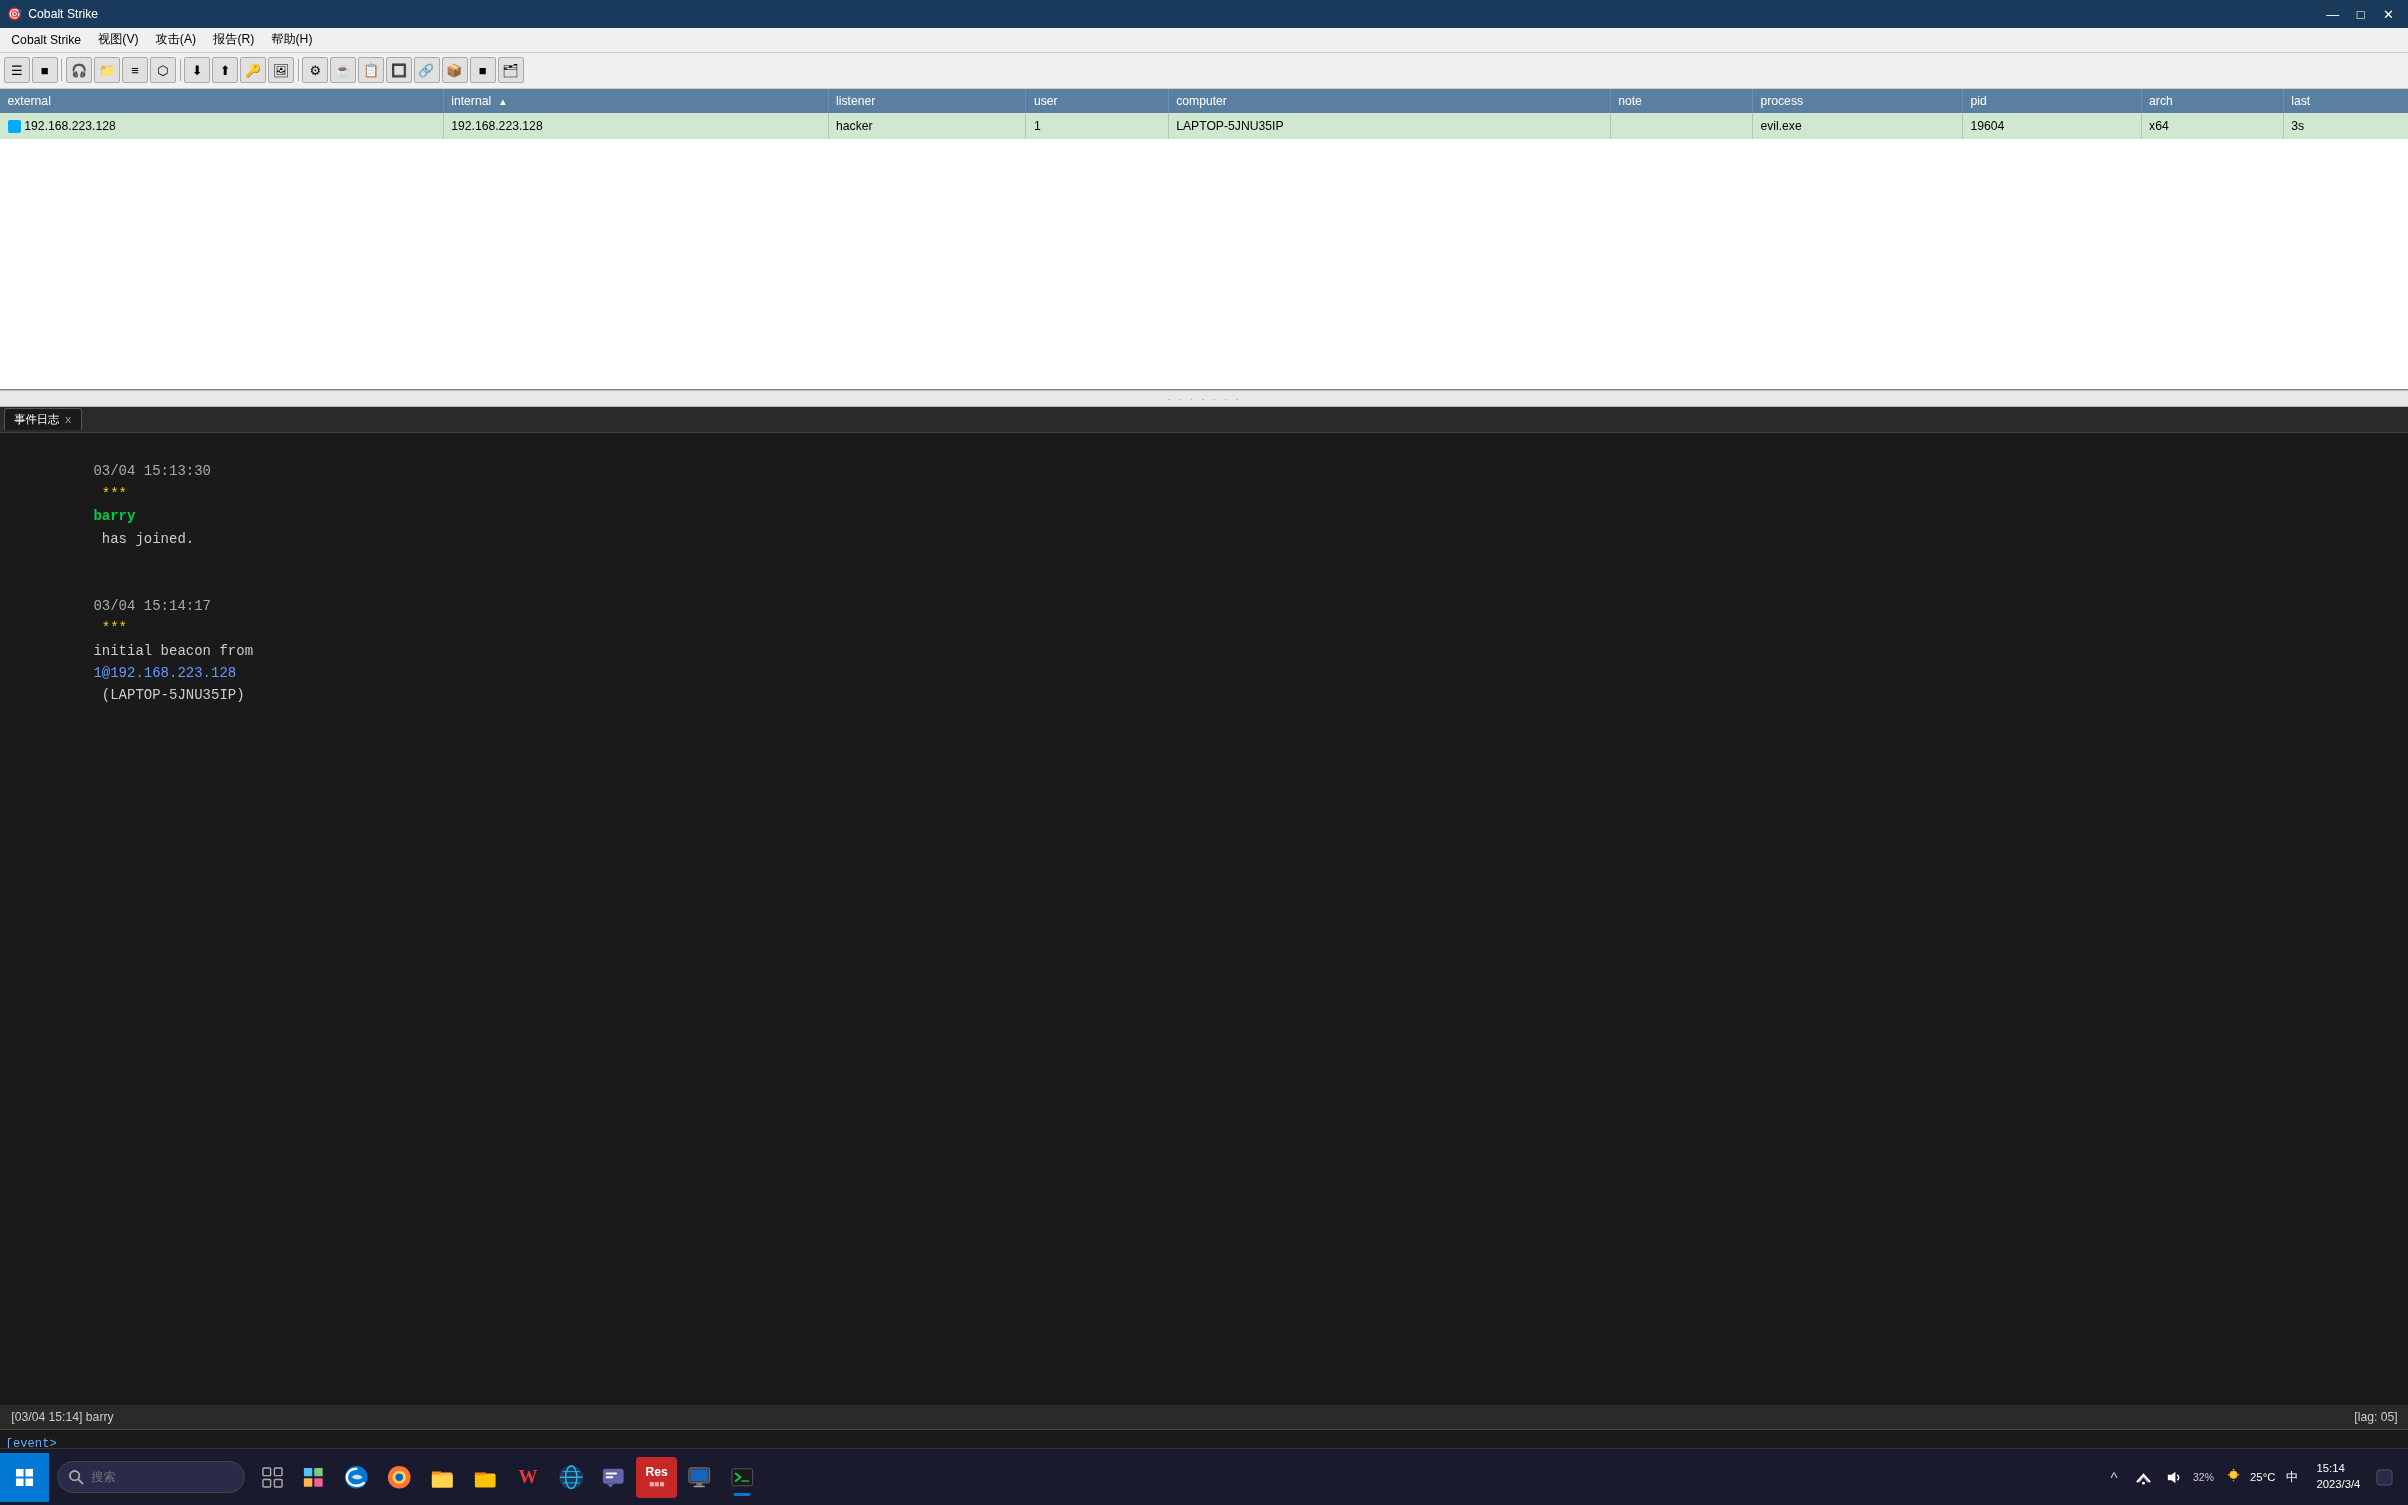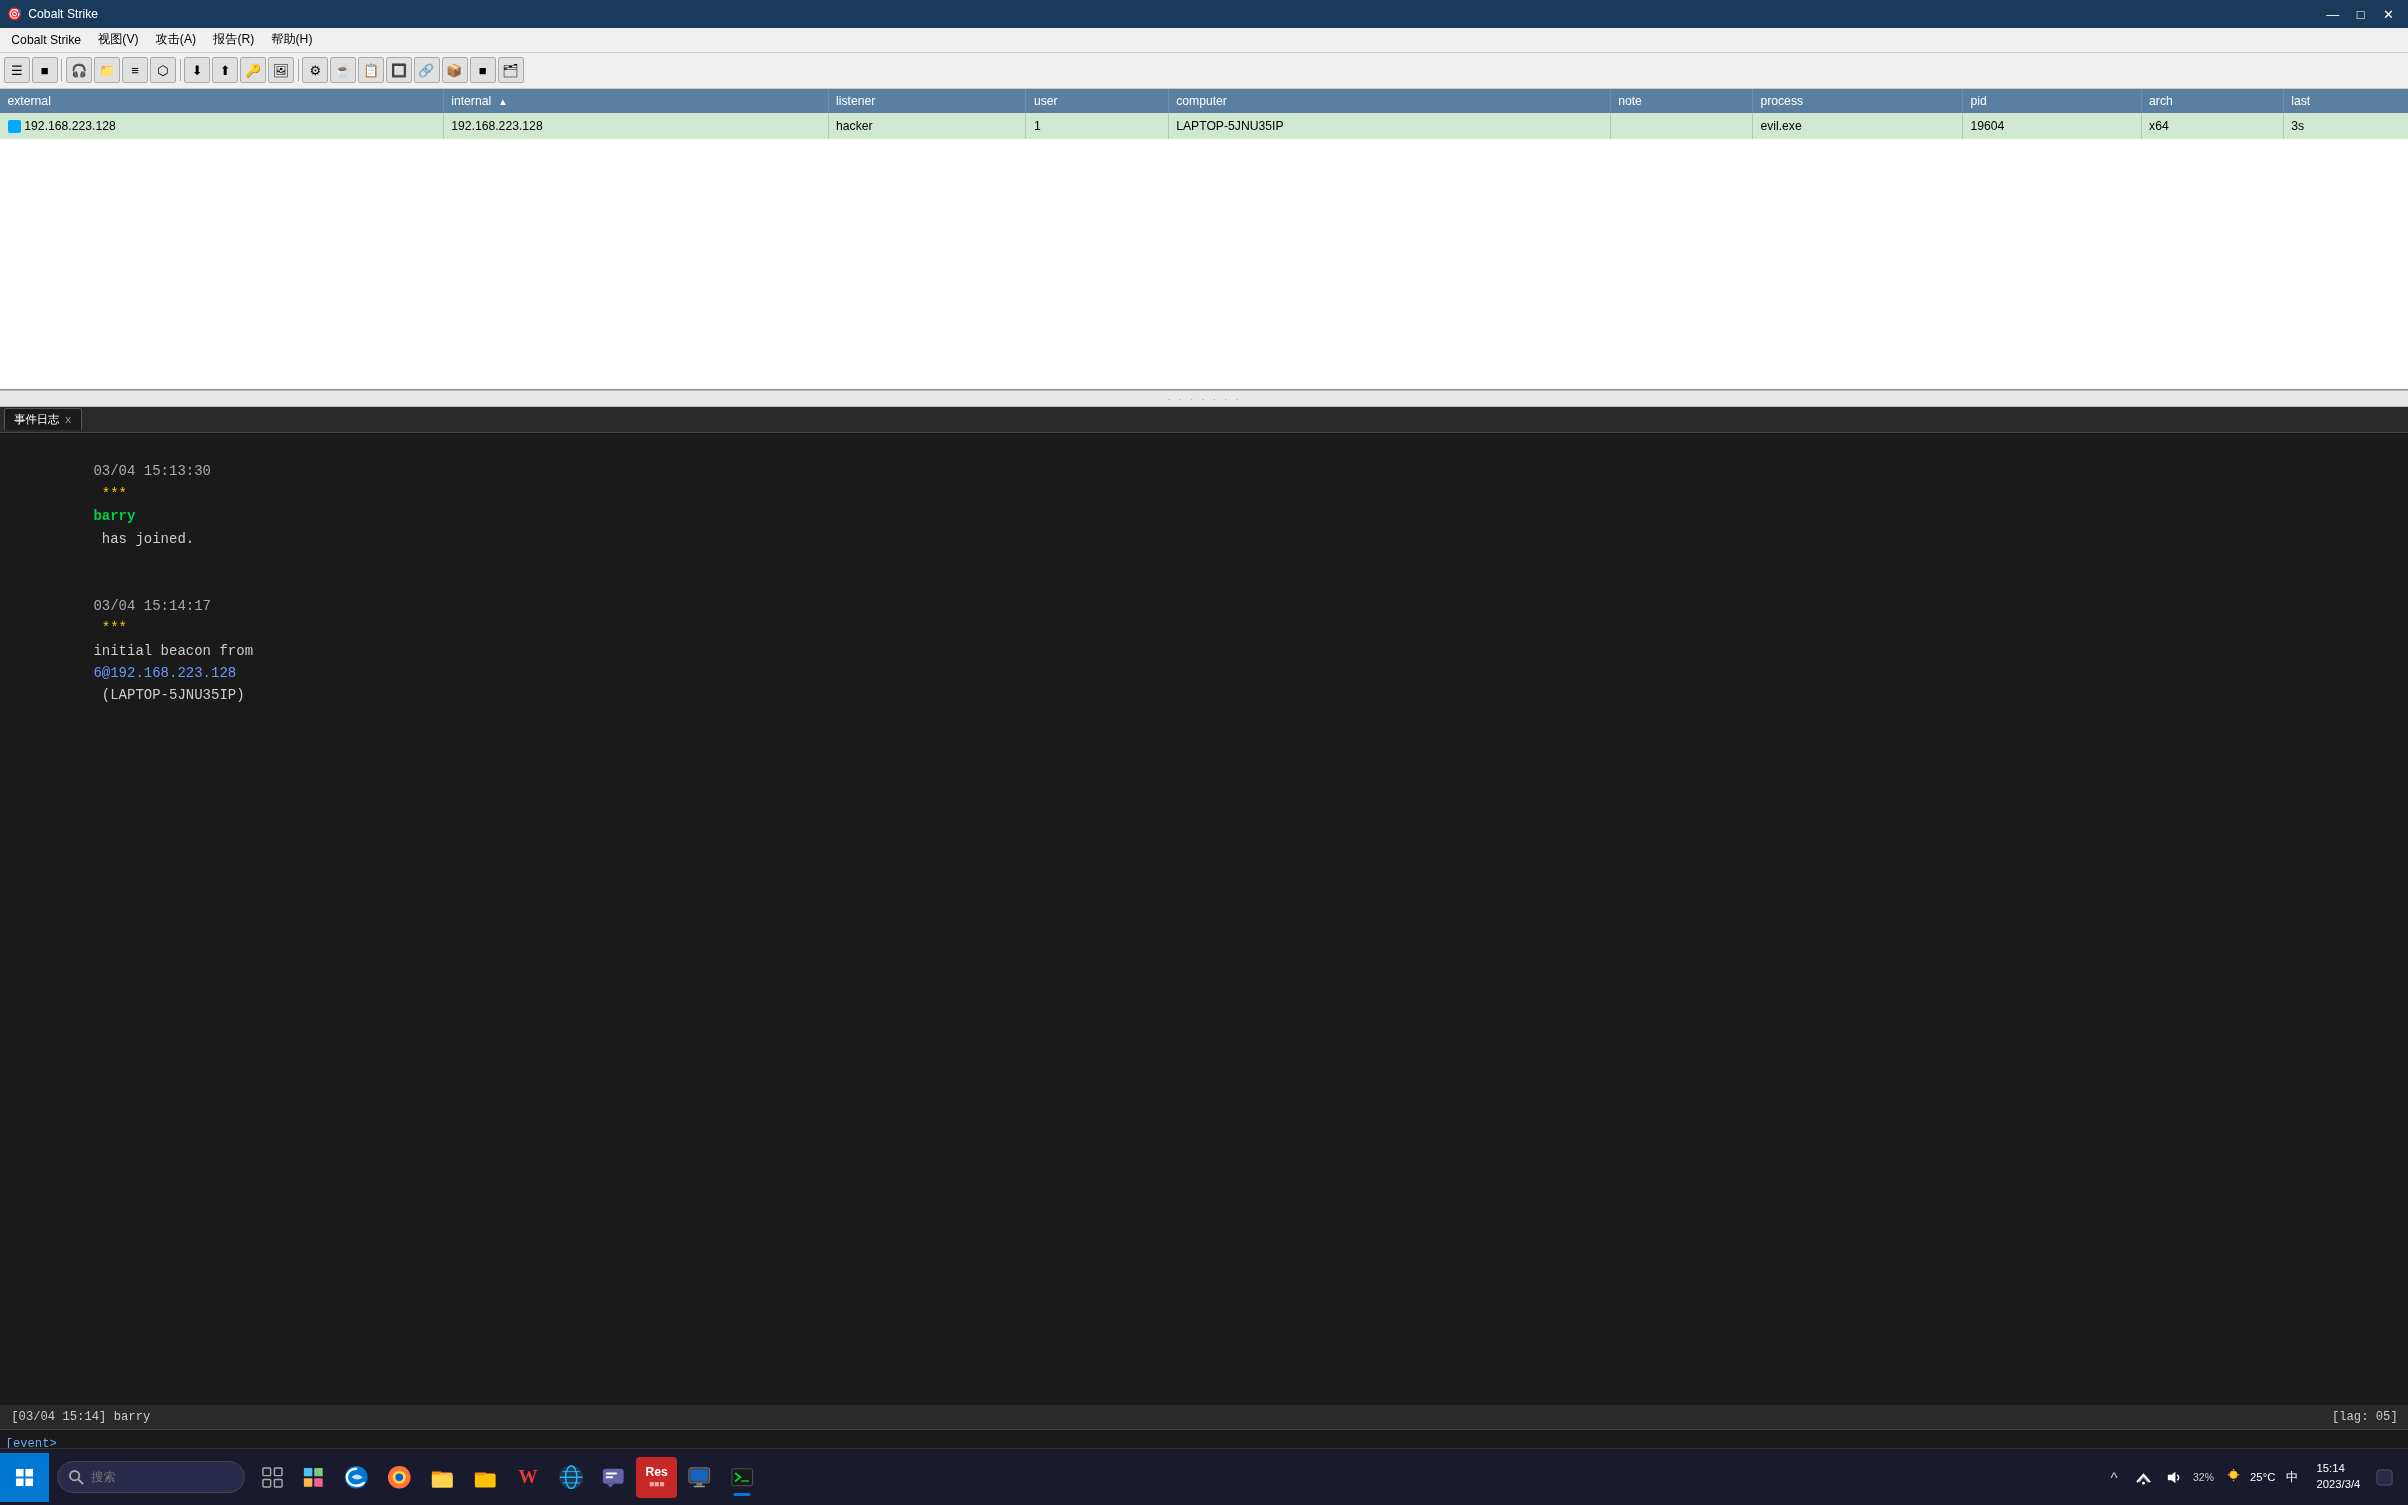--- a/index.html
+++ b/index.html
@@ -224,21 +224,21 @@
     
     #log-status-bar {
       height: 24.5px;
       background: #2a2a2a;
       display: flex;
       align-items: center;
       justify-content: space-between;
       padding: 0 11.3px;
       color: #ccc;
       font-size: 12.2px;
-      font-family: Liberation Mono, monospace;
+      font-family: Liberation Sans, sans-serif;
     }
 
     
     #command-bar {
       height: 28px;
       background: #1a1a1a;
       display: flex;
       align-items: center;
       border-top: 0.9px solid #444;
     }
@@ -491,21 +491,21 @@
         <div class="log-line">
           <span class="log-timestamp">03/04 15:13:30</span>
           <span class="log-marker"> *** </span>
           <span class="log-highlight">barry</span>
           <span class="log-normal"> has joined.</span>
         </div>
         <div class="log-line">
           <span class="log-timestamp">03/04 15:14:17</span>
           <span class="log-marker"> *** </span>
           <span class="log-normal">initial beacon from </span>
-          <span class="log-ip">6@192.168.223.128</span>
+          <span class="log-ip">1@192.168.223.128</span>
           <span class="log-normal"> (LAPTOP-5JNU35IP)</span>
         </div>
       </div>
 
       <div id="log-status-bar">
         <span>[03/04 15:14] barry</span>
         <span>[lag: 05]</span>
       </div>
 
       <div id="command-bar">

